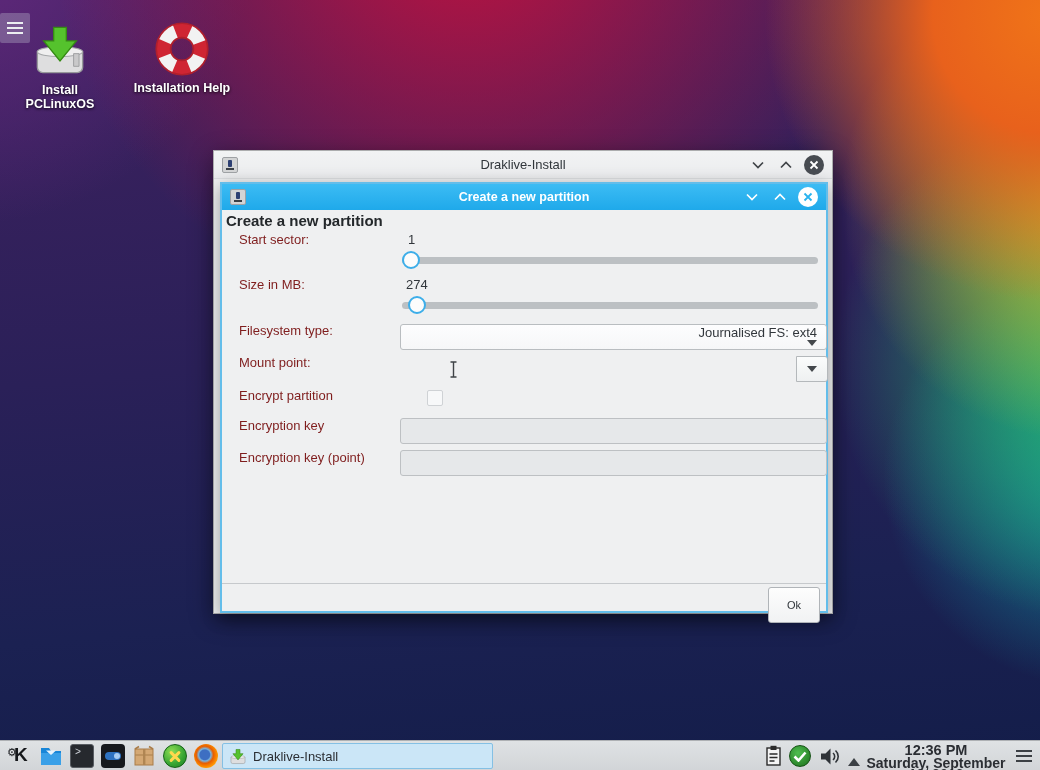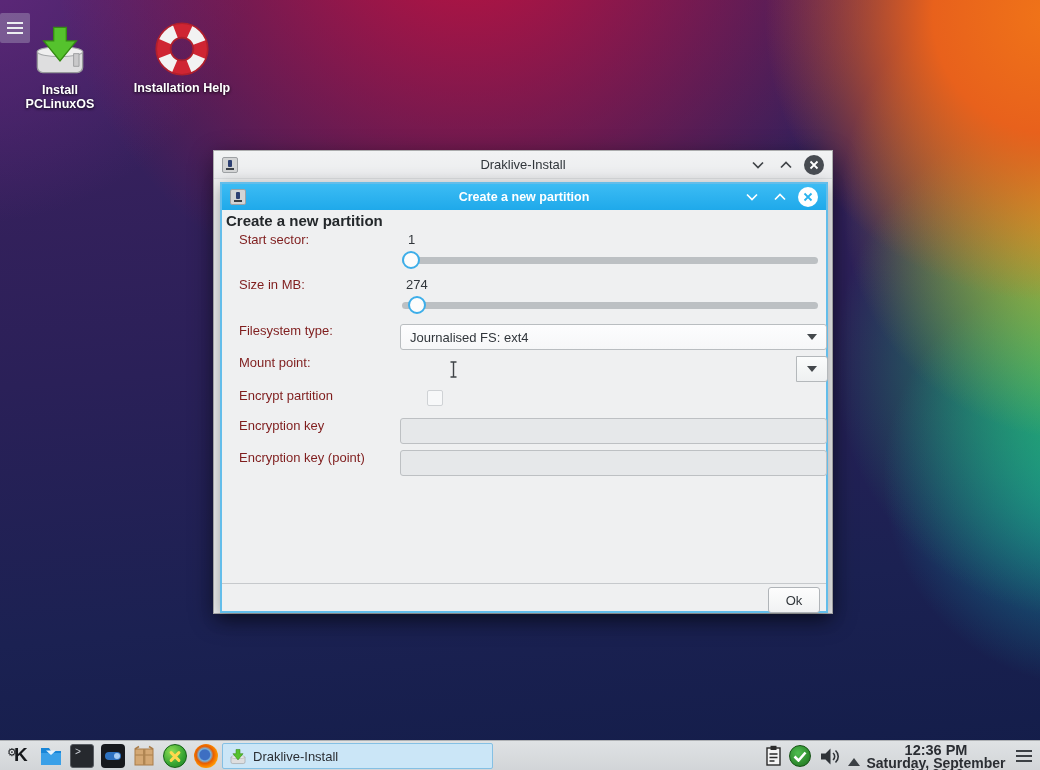--- a/index.html
+++ b/index.html
@@ -69,44 +69,44 @@
     background:#bcc0c3; border-radius:4px; }
   .slider-handle { position:absolute; width:18px; height:18px; top:-6px;
     background:#fcfcfc; border:2px solid #3daee9; border-radius:50%; }
   #slider-start  { top:47px; }
   #slider-start .slider-handle { left:0px; }
   #slider-size   { top:92px; }
   #slider-size .slider-handle { left:6px; }
 
   .combo { position:absolute; left:178px; width:427px; height:26px;
     background:linear-gradient(#fdfdfe,#f6f7f8); border:1px solid #b9bdc0; border-radius:3px;
-    display:flex; align-items:center; padding:0 9px; }
+    display:flex; align-items:flex-end; padding:0 9px;flex-direction:column; }
   .combo .arrow, .dropbtn .arrow { margin-left:auto; width:0; height:0;
     border-left:5px solid transparent; border-right:5px solid transparent; border-top:6px solid #44484c; }
 
   .mount-input { position:absolute; left:178px; top:146px; width:394px; height:26px;
     background:#fff; border:1px solid #3daee9; box-shadow:0 0 0 1px rgba(61,174,233,.45);
     border-radius:3px; display:flex; align-items:center; padding:0 8px; }
   .caret { width:1px; height:15px; background:#111; margin-left:1px; }
   .dropbtn { position:absolute; left:574px; top:146px; width:32px; height:26px;
     background:linear-gradient(#fbfcfc,#eef0f1); border:1px solid #b4b8bb;
     border-radius:0 3px 3px 0; display:flex; align-items:center; justify-content:center; }
   .dropbtn .arrow { margin:0; }
   .ibeam { position:absolute; left:227px; top:151px; color:#3f4347; }
 
   .checkbox { position:absolute; left:205px; top:180px; width:16px; height:16px;
     background:#f7f8f9; border:1px solid #cfd2d5; border-radius:2px; }
 
   .dis-field { position:absolute; left:178px; width:427px; height:26px;
     background:#e6e8ea; border:1px solid #bdc0c3; border-radius:3px; }
 
   .sep { position:absolute; left:0; right:0; top:373px; height:1px; background:#c6c9cc; }
-  .ok-btn { position:absolute; left:546px; top:377px; width:52px; height:26px;
+  .ok-btn { position:absolute; left:546px; top:377px; width:52px; height:36px;
     background:linear-gradient(#fdfdfd,#f1f2f3); border:1px solid #b0b4b8; border-radius:3px;
-    font-size:13px; color:#31363b; display:flex; align-items:center; justify-content:center; }
+    font-size:11px; color:#31363b; display:flex; align-items:center; justify-content:center; }
 
   
   .taskbar { position:absolute; left:0; bottom:0; width:1040px; height:30px;
     background:linear-gradient(#dfe2e4,#d2d5d8); border-top:1px solid #aeb1b4; }
   .launcher { position:absolute; top:3px; width:24px; height:24px; }
   .task-entry { position:absolute; left:222px; top:2px; width:271px; height:26px;
     background:#cbe6f7; border:1px solid #84c0e4; border-radius:2px;
     display:flex; align-items:center; gap:6px; padding:0 6px; font-size:13px; color:#2b2e33; }
   .tray-icon { position:absolute; }
   .clock { position:absolute; left:862px; top:1px; width:148px; text-align:center; color:#2b2e33;font-weight:bold; }

